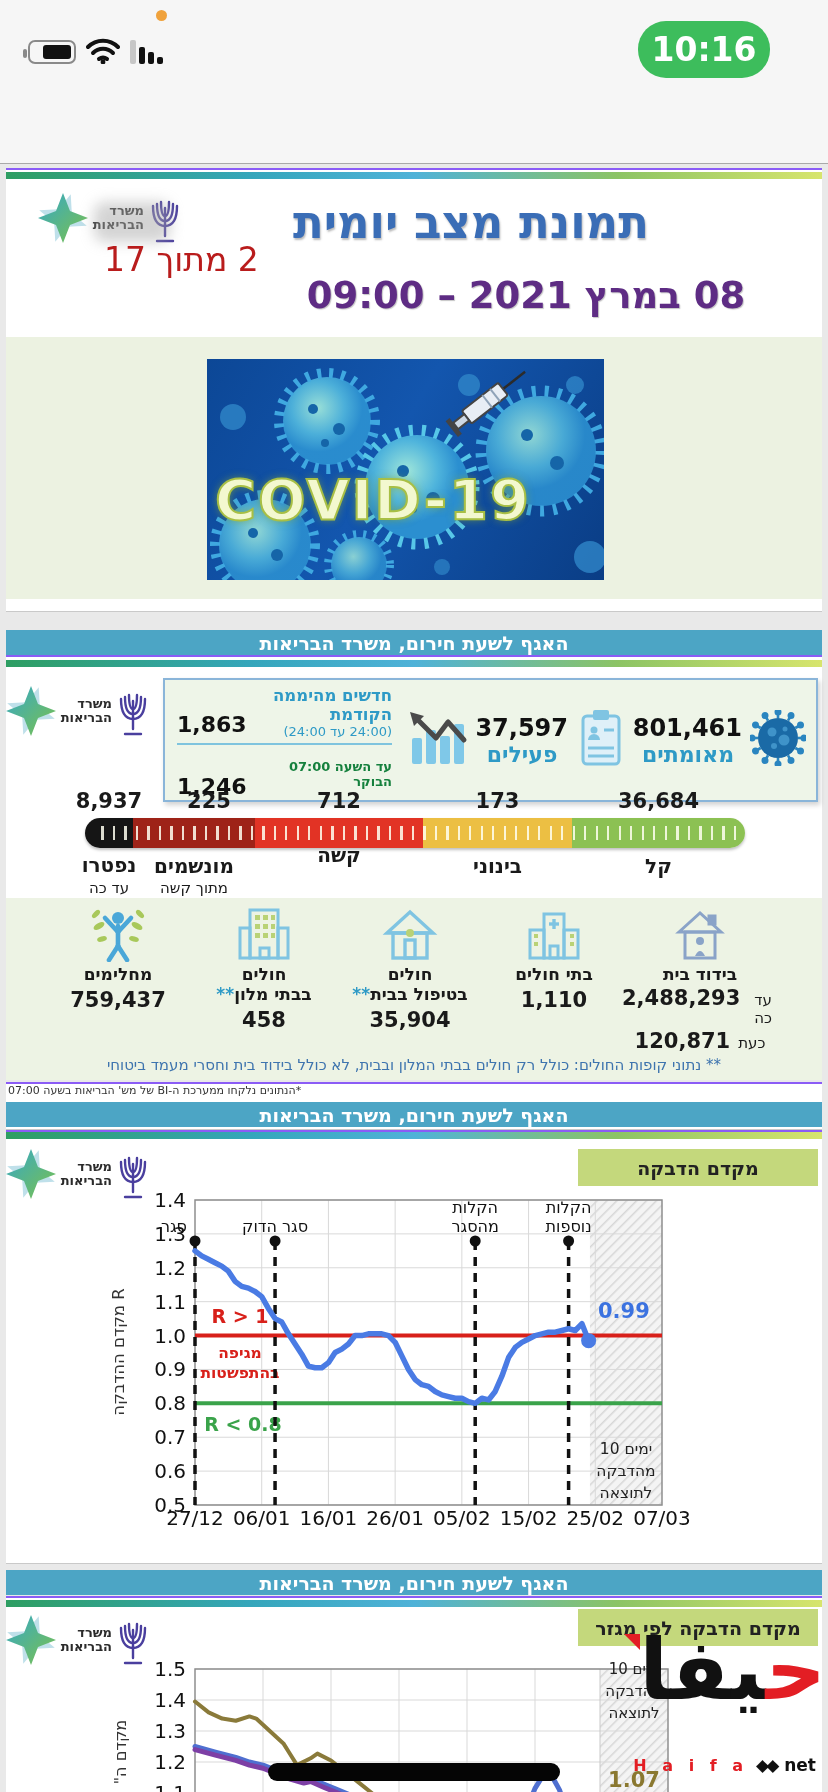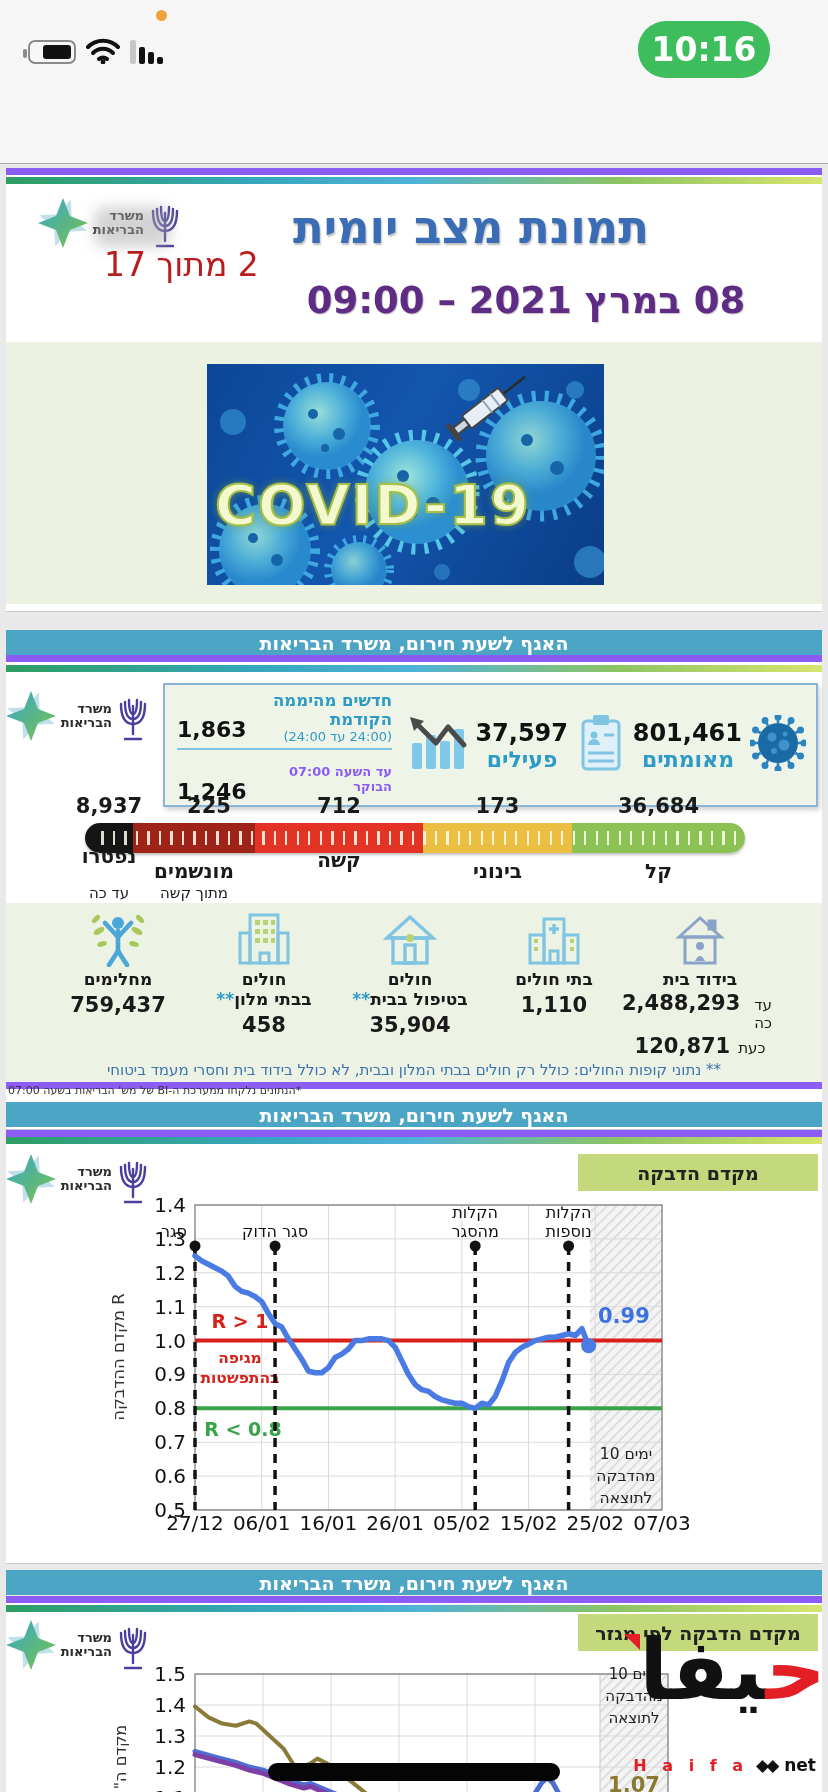--- a/index.html
+++ b/index.html
@@ -18,21 +18,21 @@
   .cellbars i { display:block; width:6px; border-radius:2px; background:#111; }
   .mic-dot { position:absolute; left:156px; top:10px; width:11px; height:11px; border-radius:50%; background:#f0a23c; }
   #time-pill { position:absolute; left:638px; top:21px; width:132px; height:57px; background:#3dbd5c; border-radius:28px; color:#fff; font-size:33px; font-weight:bold; display:flex; align-items:center; justify-content:center; }
   #nav-title { position:absolute; right:56px; top:102px; height:58px; display:flex; direction:rtl; align-items:center; gap:10px; font-size:29px; white-space:nowrap; }
   #nav-title .ar { color:#2a6ef2; }
   #nav-title .he { color:#111; font-weight:bold; }
   #nav-back { position:absolute; right:10px; top:106px; }
   #share-btn { position:absolute; left:92px; top:100px; }
 
   
-  .card { position:absolute; left:6px; width:816px; background:#fff; border-top:7px solid #8b5cf6; border-bottom:1px solid #c9c9c9; }
+  .card { position:absolute; left:6px; width:816px; background:#fff; border-top:2px solid #8b5cf6; border-bottom:1px solid #c9c9c9; }
   .grad { position:absolute; left:0; width:816px; height:7px;
           background:linear-gradient(90deg,#2e9e62,#35a6bb 30%,#4fb2d8 50%,#8cc464 75%,#d7e56d 100%); }
   .tealbar { position:absolute; left:6px; width:816px; height:25px; background:#4ca5c5; color:#fff; font-weight:bold; font-size:19px; display:flex; align-items:center; justify-content:center; }
 
   
   .logo { position:absolute; display:flex; direction:rtl; align-items:center; gap:4px; }
   .logo-text { text-align:right; font-size:13px; font-weight:bold; line-height:14px; color:#2b2b2b; }
   .blur-blob { position:absolute; background:#a8a8a8; opacity:.5; filter:blur(7px); border-radius:10px; }
   #page-wm { position:absolute; left:98px; top:238px; font-size:33px; color:#b91c1c; direction:rtl; }
 
@@ -46,21 +46,21 @@
   #sumbox { position:absolute; left:157px; top:21px; width:655px; height:124px; background:#eef5e8; border:2px solid #8ab5d9; box-shadow:2px 3px 5px rgba(0,0,0,.18); display:flex; direction:rtl; align-items:center; padding:0 10px; gap:8px; }
   .stat-col { text-align:center; }
   .stat-val { font-size:24px; font-weight:bold; color:#111; }
   .stat-lab { font-size:22px; font-weight:bold; color:#2e9ac6; }
   #newblock { flex:1; direction:rtl; padding:4px 6px 0 2px; }
   #newblock .nrow { display:flex; justify-content:space-between; align-items:center; }
   #newblock .nlab1 { color:#2e9ac6; font-weight:bold; font-size:16.5px; text-align:right; }
   #newblock .nlab2 { color:#2e9ac6; font-size:13px; text-align:right; }
   #newblock .nval { font-size:22px; font-weight:bold; color:#111;margin-top:25px; }
   #newblock hr { border:none; border-top:2px solid #7fc4de; margin:4px 0; }
-  #newblock .nlabm { color:#8b5cf6; font-size:13px; font-weight:bold; }
+  #newblock .nlabm { color:#15803d; font-size:13px; font-weight:bold; }
 
   
   #gauge { position:absolute; left:79px; top:161px; width:660px; height:30px; border-radius:15px; overflow:hidden; display:flex; box-shadow:0 2px 3px rgba(0,0,0,.25); }
   #gauge-ticks { position:absolute; left:86px; top:169px; width:646px; height:14px; background:repeating-linear-gradient(90deg, transparent 0 9px, rgba(255,255,240,.85) 9px 11.5px); pointer-events:none; }
   .gnum { position:absolute; transform:translateX(-50%); font-size:21px; font-weight:bold; }
   .glab { position:absolute; transform:translateX(-50%); font-size:20px; font-weight:bold; direction:rtl; }
   .gsub { position:absolute; transform:translateX(-50%); font-size:15px; direction:rtl; }
 
   
   #icons-band { position:absolute; left:0; top:241px; width:816px; height:182px; background:#edf3e4; }
@@ -354,21 +354,21 @@
         </div>
       <div id="gauge-ticks"></div>
       <div id="gauge-numbers" style="position: absolute; left: 0px; top: 0px; width: 816px; height: 160px;">
           <div class="gnum" style="left: 103px; top: 132px; position: absolute;">8,937</div>
           <div class="gnum" style="left: 188px; top: 132px; position: absolute; margin-left: 15px;">225</div>
           <div class="gnum" style="left: 333px; top: 132px; position: absolute;">712</div>
           <div class="gnum" style="left: 491.5px; top: 132px; position: absolute;">173</div>
           <div class="gnum" style="left: 652.5px; top: 132px; position: absolute;">36,684</div>
         </div>
       <div id="gauge-labels" style="position: absolute; left: 0px; top: 0px; width: 816px; height: 250px;">
-          <div class="glab" style="left: 103px; top: 182px; position: absolute;">נפטרו</div>
+          <div class="glab" style="left: 103px; top: 196px; position: absolute;">נפטרו</div>
           <div class="gsub" style="left: 103px; top: 222px; position: absolute;">עד כה</div>
           <div class="glab" style="left: 188px; top: 197px; position: absolute;">מונשמים</div>
           <div class="gsub" style="left: 188px; top: 222px; position: absolute;">מתוך קשה</div>
           <div class="glab" style="left: 333px; top: 186px; position: absolute;">קשה</div>
           <div class="glab" style="left: 491.5px; top: 197px; position: absolute;">בינוני</div>
           <div class="glab" style="left: 652.5px; top: 197px; position: absolute;">קל</div>
         </div>
     </div>
 
     <div id="icons-band">

